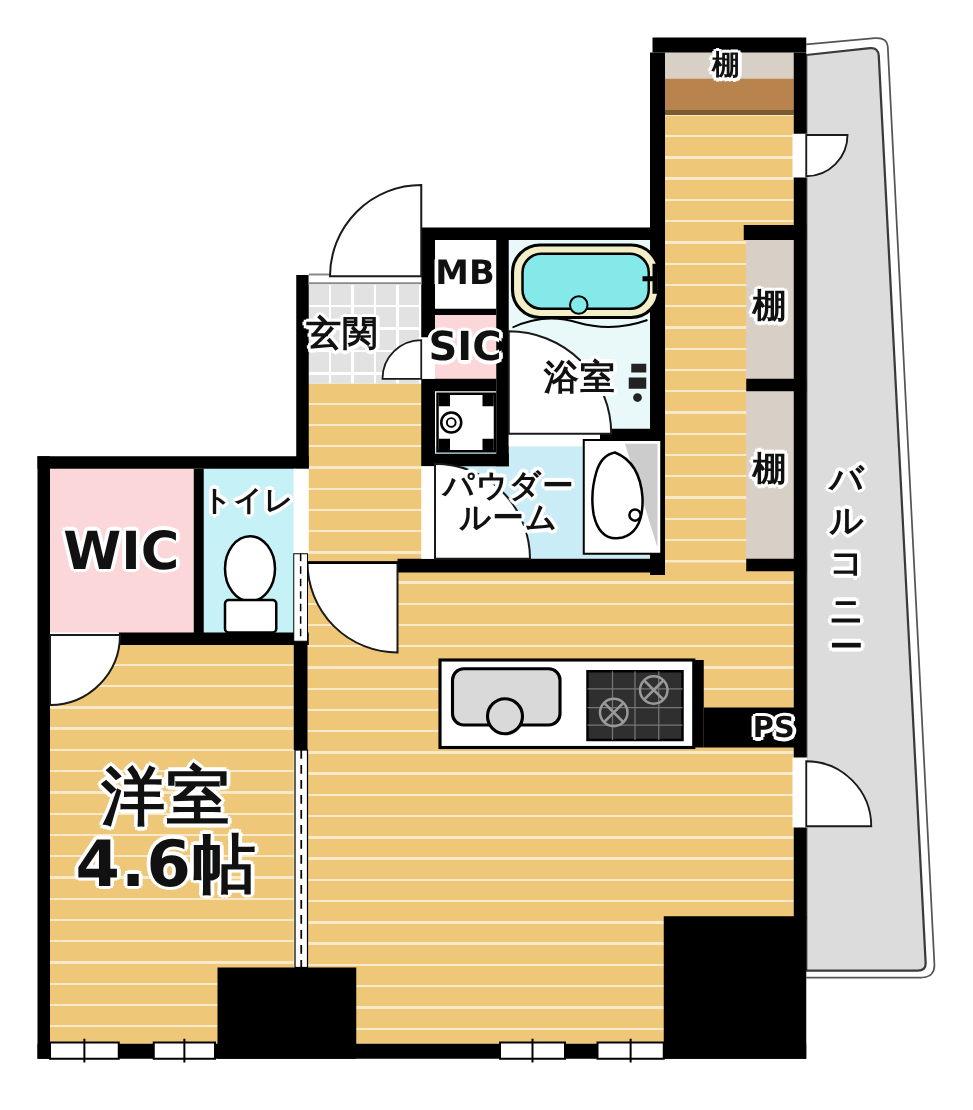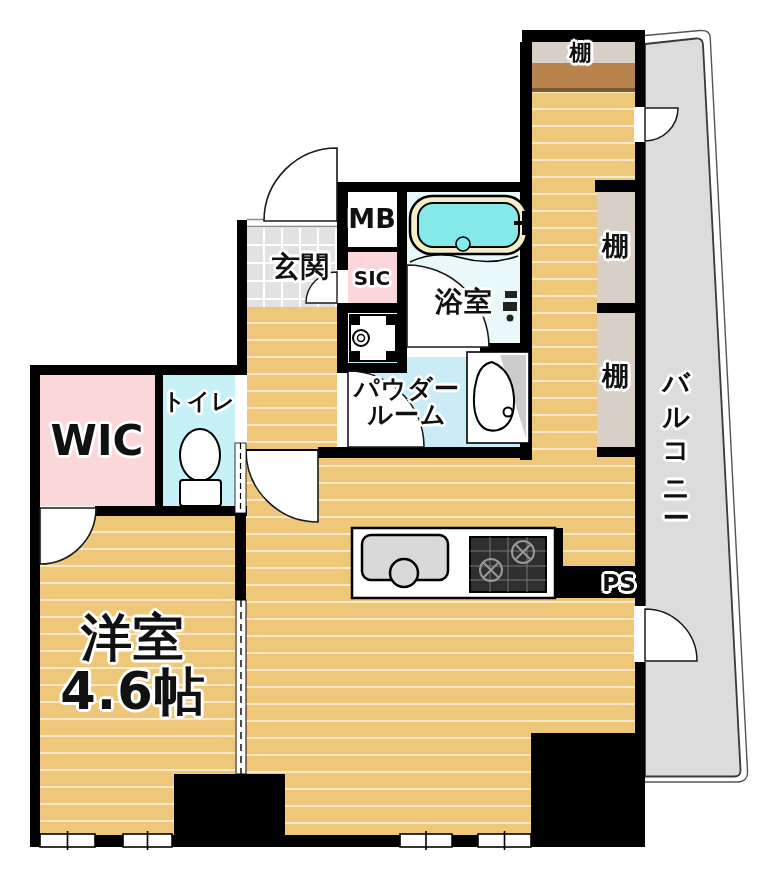--- a/index.html
+++ b/index.html
@@ -191,23 +191,23 @@
     <g>
       <rect x="478" y="834" width="53" height="13" fill="#fff" stroke="#000" stroke-width="1.6"></rect>
       <line x1="504.5" y1="831" x2="504.5" y2="850" stroke="#000" stroke-width="1.6"></line>
     </g>
   </svg>
 
   <div class="olabel" style="left:581px;top:53px;font-size:22px">棚</div>
   <div class="olabel" style="left:616px;top:246px;font-size:27px">棚</div>
   <div class="olabel" style="left:616px;top:376px;font-size:27px">棚</div>
   <div class="olabel vert" style="left:676px;top:430px;font-size:27px;letter-spacing:7px">バルコニー</div>
-  <div class="olabel" style="left:301px;top:267px;font-size:28px">玄関</div>
+  <div class="olabel" style="left:274px;top:267px;font-size:28px">玄関</div>
   <div class="olabel" style="left:372px;top:219px;font-size:27px;letter-spacing:0">MB</div>
-  <div class="olabel" style="left:372px;top:278px;font-size:20px;letter-spacing:0">SIC</div>
+  <div class="olabel" style="left:372px;top:278px;font-size:32px;letter-spacing:0">SIC</div>
   <div class="olabel" style="left:464px;top:302px;font-size:28px">浴室</div>
   <div class="olabel" style="left:407px;top:402px;font-size:25px">
     <span>パウダー</span><br>
     <span>ルーム</span>
   </div>
   <div class="olabel" style="left:199px;top:401px;font-size:23px">トイレ</div>
   <div class="olabel" style="left:97px;top:441px;font-size:42px;letter-spacing:0">WIC</div>
   <div class="olabel" style="left:133px;top:665px;font-size:51px">
     <span>洋室</span><br>
     <span>4.6帖</span>

